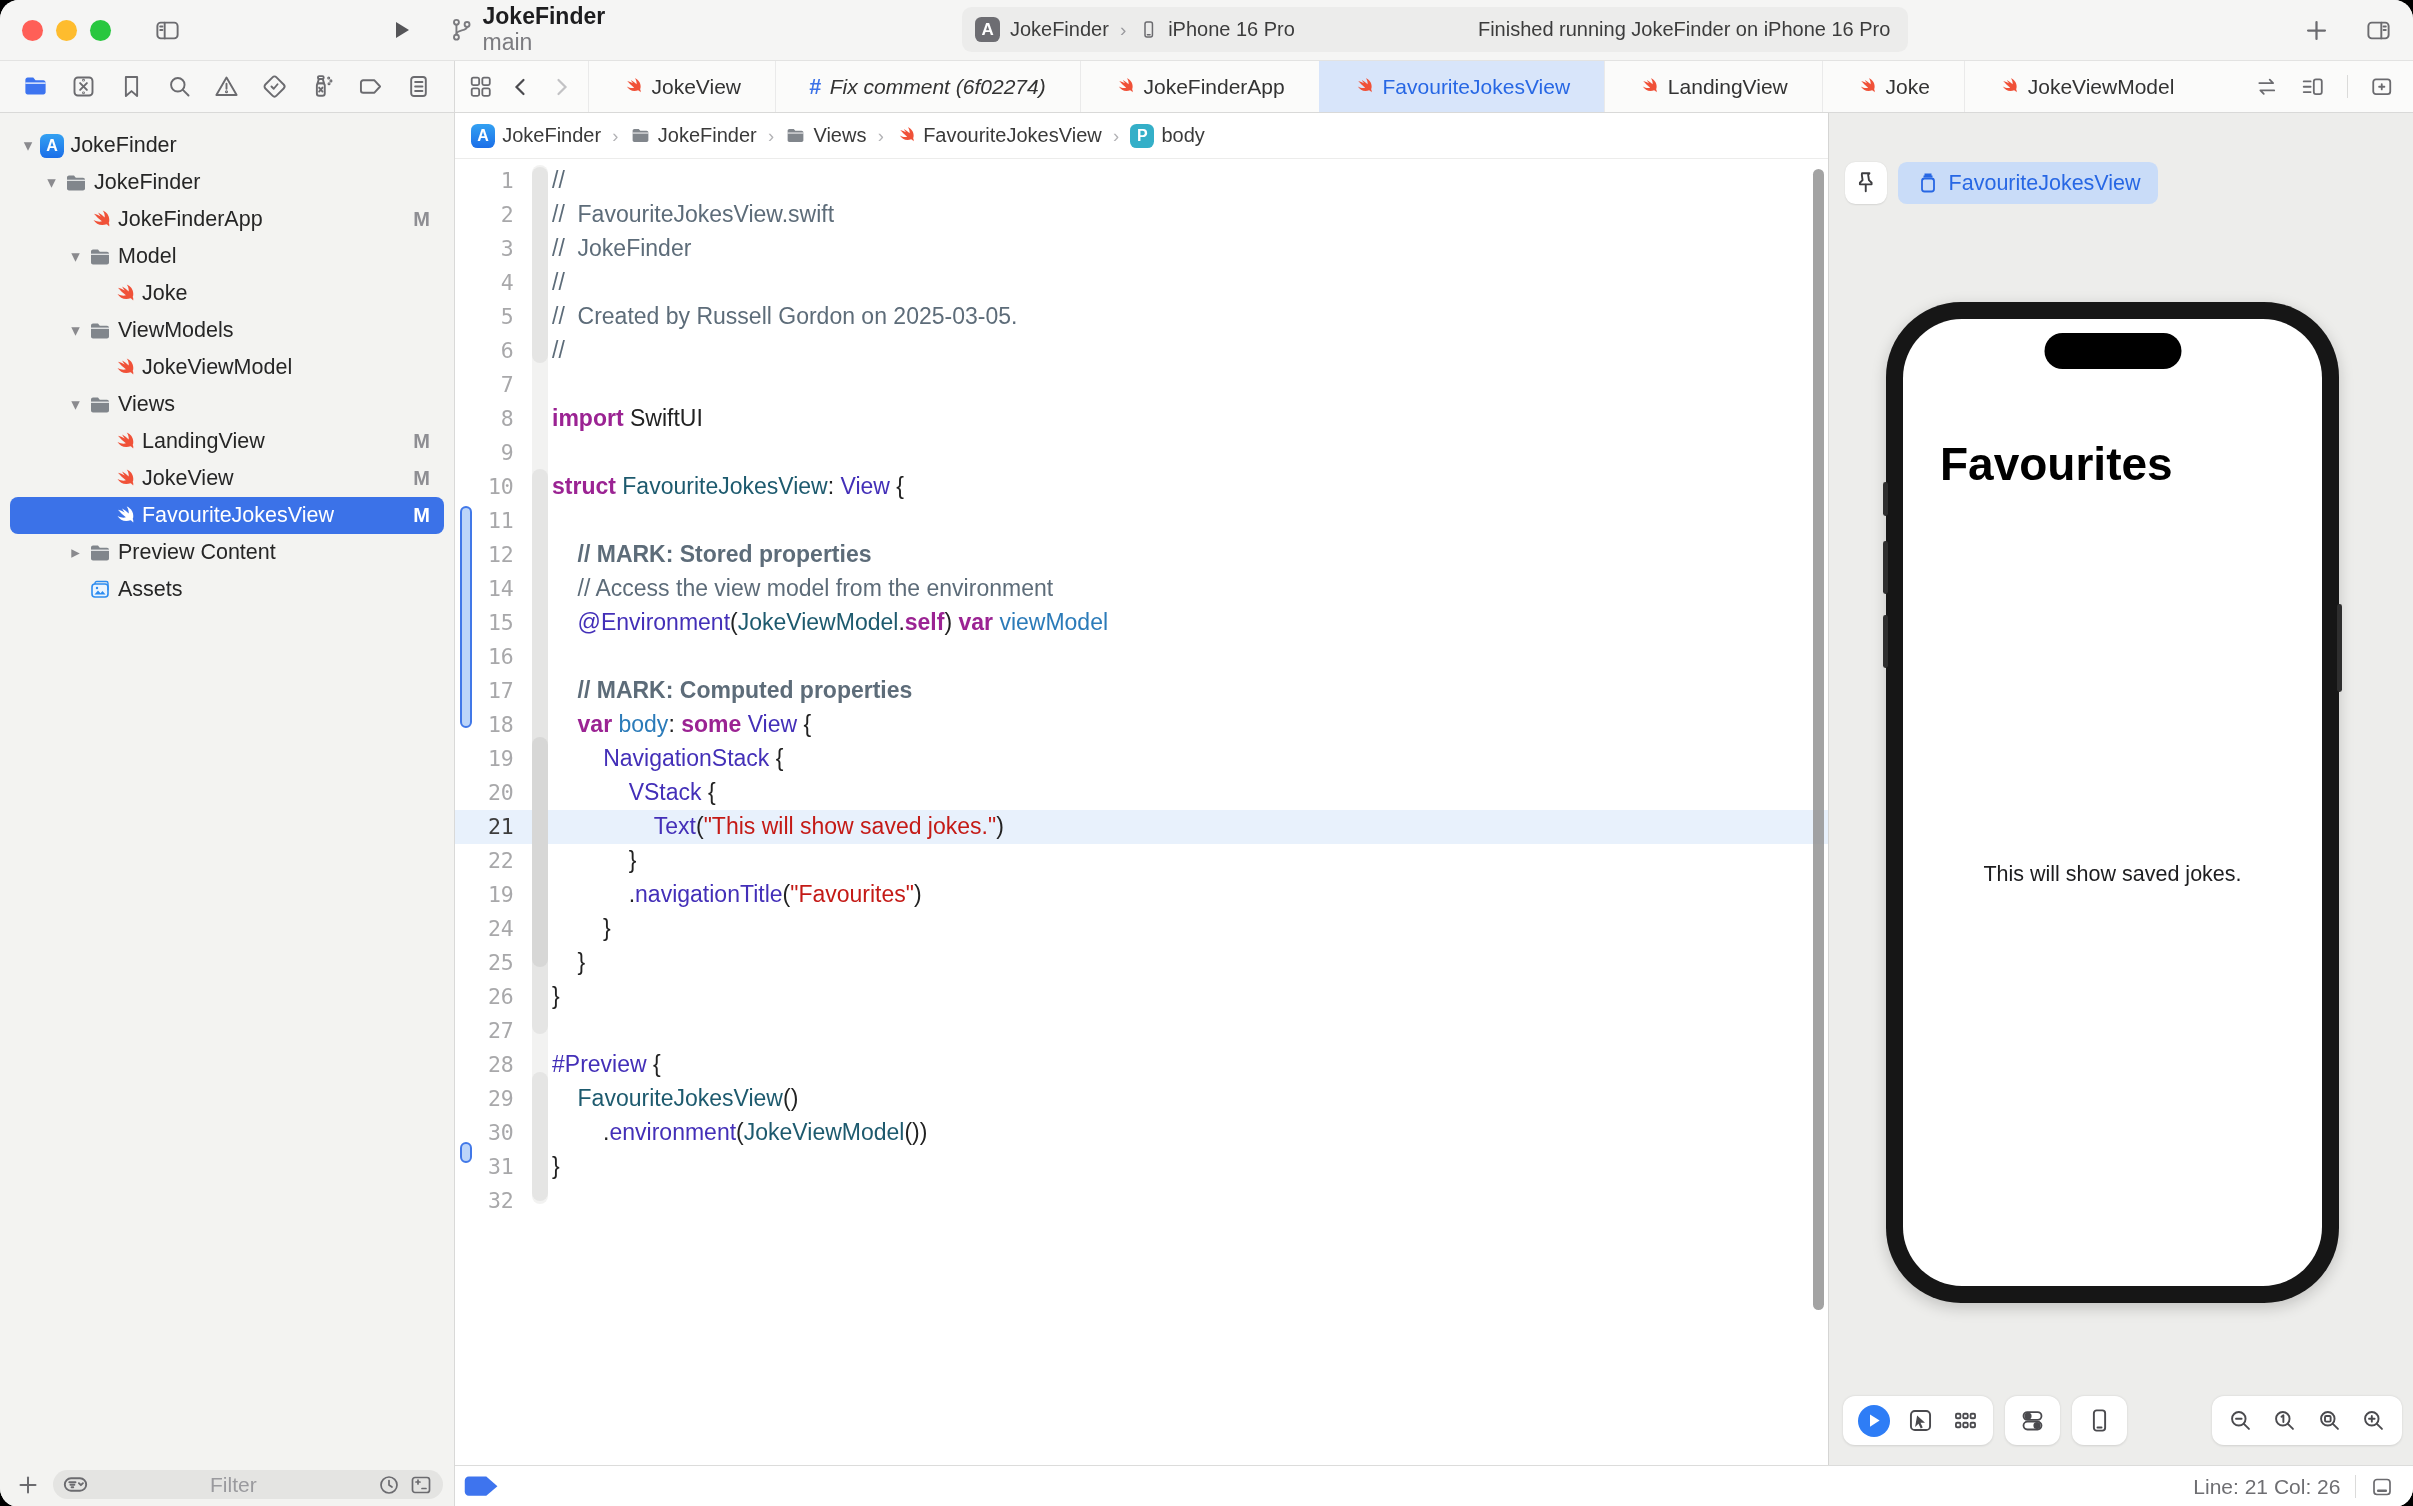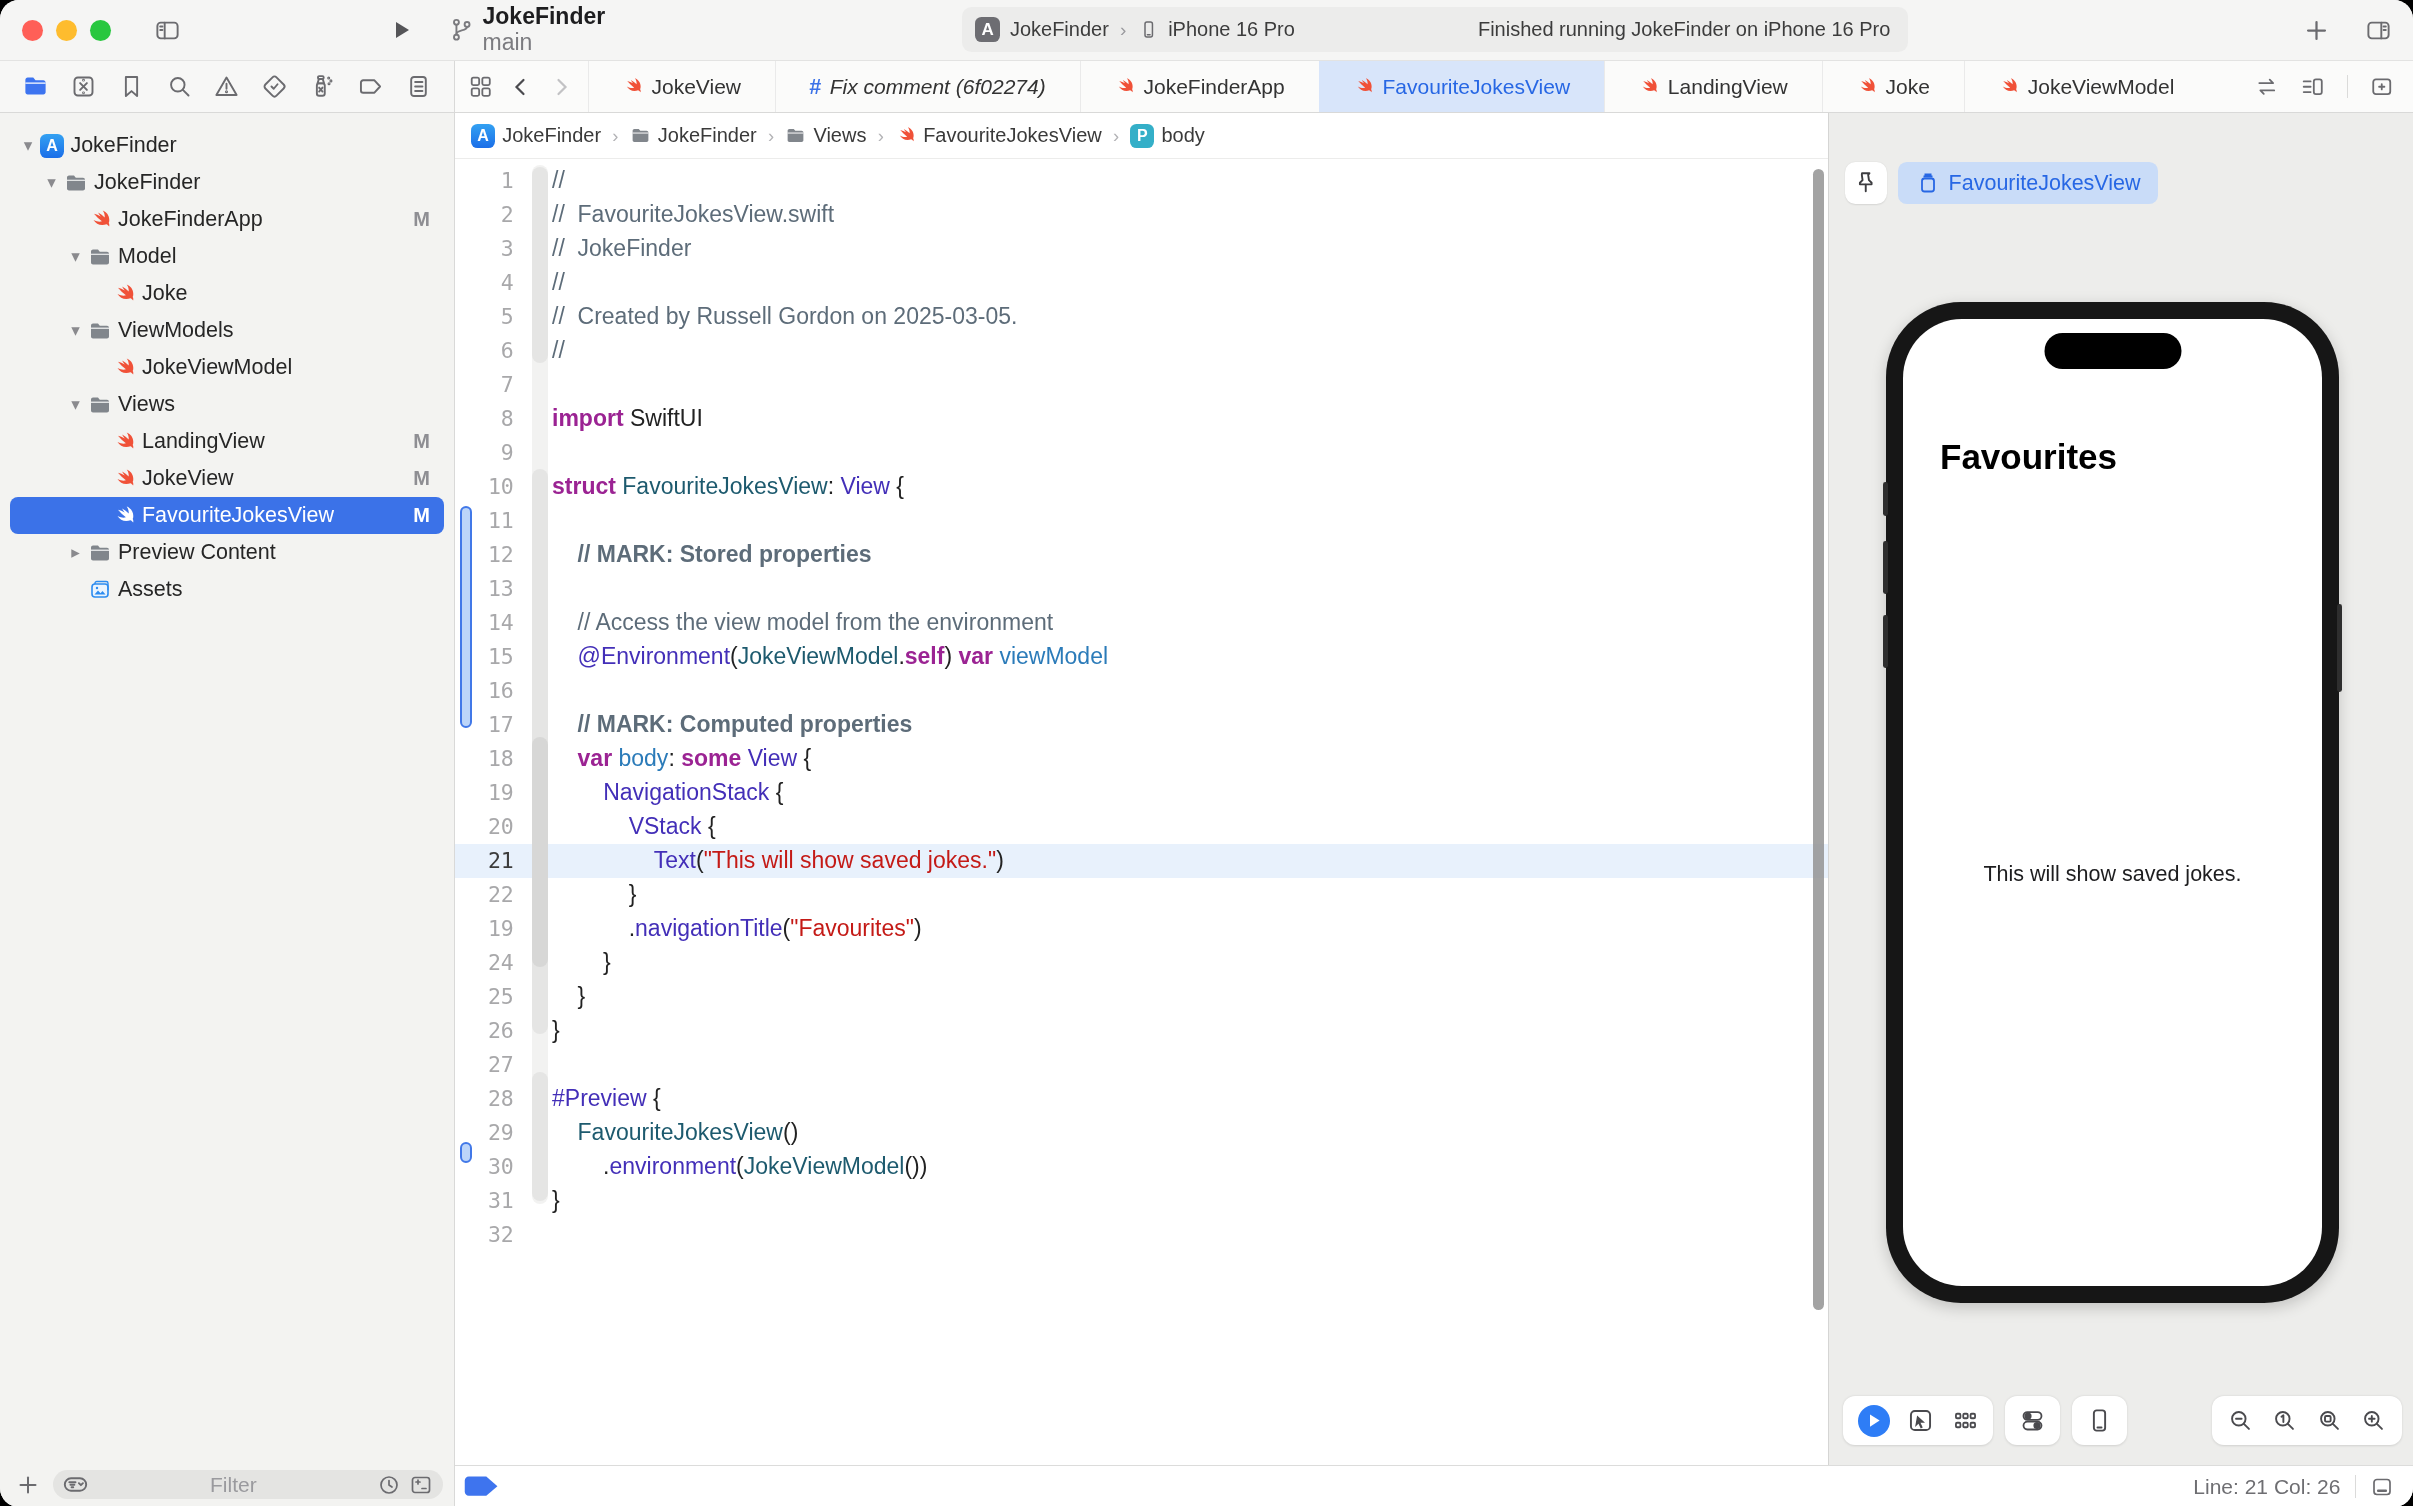--- a/index.html
+++ b/index.html
@@ -84,21 +84,21 @@
   
   .preview{flex:1;position:relative;background:#EDEDEB;border-left:0.8px solid #D5D5D4;}
   .pv-top{position:absolute;left:16px;top:49px;display:flex;gap:11.2px;align-items:center;}
   .pinbtn{width:42px;height:42px;background:#fff;border-radius:10.4px;display:flex;align-items:center;justify-content:center;box-shadow:0 0.8px 1.6px rgba(0,0,0,.10);}
   .chip{height:42px;background:#C9DCF8;border-radius:8.8px;display:flex;align-items:center;gap:8.8px;padding:0 17.6px;color:#2767E4;font-size:21.5px;}
   .phone{position:absolute;left:57px;top:189px;width:453px;height:1001px;background:#161616;border-radius:75px;box-shadow:0 4.8px 14.4px rgba(0,0,0,.18);}
   .phone .btn-l{position:absolute;left:-3.2px;width:5.6px;background:#2e2e2e;border-radius:2.4px;}
   .phone .btn-r{position:absolute;right:-3.2px;width:5.6px;background:#2e2e2e;border-radius:2.4px;}
   .screen{position:absolute;left:17px;top:17px;right:17px;bottom:17px;background:#fff;border-radius:59px;overflow:hidden;}
   .island{position:absolute;left:50%;top:14.4px;transform:translateX(-50%);width:137px;height:36px;background:#000;border-radius:18.4px;}
-  .navtitle{position:absolute;left:37px;top:118px;font-size:35px;font-weight:700;color:#000;}
+  .navtitle{position:absolute;left:37px;top:118px;font-size:46px;font-weight:700;color:#000;}
   .bodytext{position:absolute;left:0;right:0;top:543px;text-align:center;font-size:21.5px;color:#1d1d1f;}
   .pv-toolbar{position:absolute;left:14.4px;right:11.2px;bottom:20px;display:flex;align-items:center;gap:11.2px;}
   .pillgroup{height:49px;background:#fff;border-radius:12px;display:flex;align-items:center;gap:17.6px;padding:0 14.4px;box-shadow:0 0.8px 2.4px rgba(0,0,0,.12);}
   .playcircle{width:32px;height:32px;border-radius:50%;background:#2E7DF6;display:flex;align-items:center;justify-content:center;}
   .pv-spacer{flex:1;}
 
   
   .bottom-strip{height:42px;background:#fff;border-top:0.8px solid #DCDCDB;display:flex;align-items:center;padding:0 19px 0 8px;}
   .linecol{margin-left:auto;font-size:21px;color:#6e6e72;display:flex;align-items:center;gap:14.4px;}
 
@@ -622,25 +622,20 @@
                   <span class="num">11</span>
                   <span class="ribspace"></span>
                   <span class="txt"></span>
                 </div>
                 <div class="cl">
                   <span class="num">12</span>
                   <span class="ribspace"></span>
                   <span class="txt"><span class="tk-x">    </span><span class="tk-m">// MARK: Stored properties</span></span>
                 </div>
                 <div class="cl">
-                  <span class="num">13</span>
-                  <span class="ribspace"></span>
-                  <span class="txt"></span>
-                </div>
-                <div class="cl">
                   <span class="num">14</span>
                   <span class="ribspace"></span>
                   <span class="txt"><span class="tk-x">    </span><span class="tk-c">// Access the view model from the environment</span></span>
                 </div>
                 <div class="cl">
                   <span class="num">15</span>
                   <span class="ribspace"></span>
                   <span class="txt"><span class="tk-x">    </span><span class="tk-t">@Environment</span><span class="tk-x">(</span><span class="tk-d">JokeViewModel</span><span class="tk-x">.</span><span class="tk-k">self</span><span class="tk-x">) </span><span class="tk-k">var</span><span class="tk-x"> </span><span class="tk-p">viewModel</span></span>
                 </div>
                 <div class="cl">

